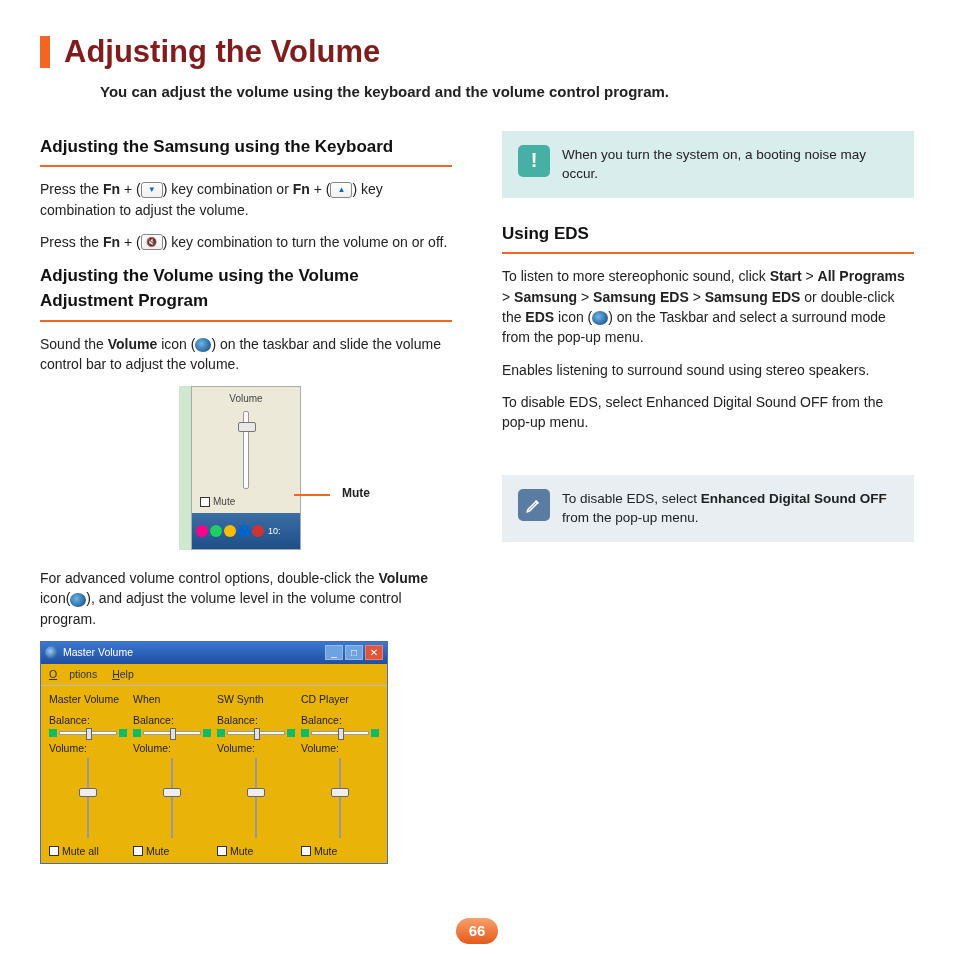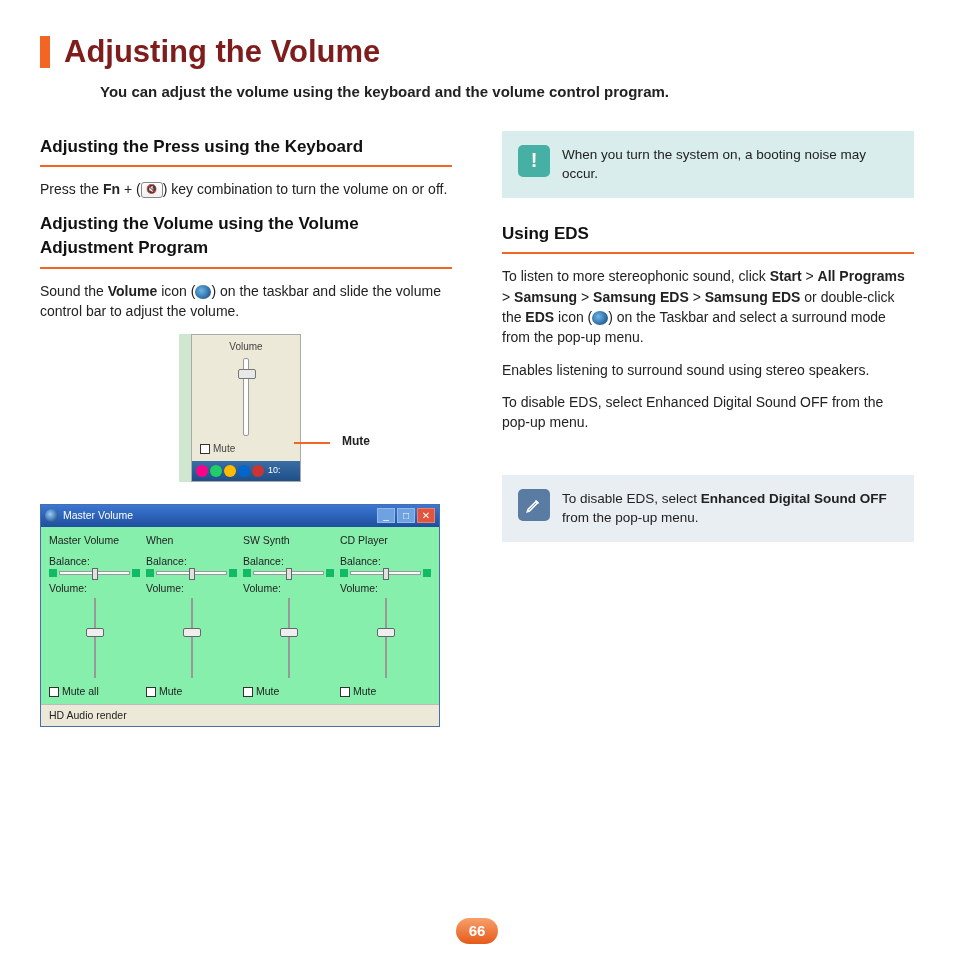--- a/index.html
+++ b/index.html
@@ -50,33 +50,33 @@
     width: 6px; height: 78px; background: #fff; border: 1px solid #999;
     margin: 0 auto 6px auto; position: relative; border-radius: 2px;
   }
   .slider-thumb {
     position: absolute; left: -6px; top: 10px; width: 18px; height: 10px;
     background: #e8e8e8; border: 1px solid #777; border-radius: 2px;
   }
   .mute-row { font-size: 10px; display: flex; align-items: center; gap: 3px; }
   .mute-row .cb { width: 10px; height: 10px; border: 1px solid #333; background: #fff; display: inline-block; }
   .taskbar-strip {
-    height: 20px; margin: 4px -8px -4px -8px;
+    height: 36px; margin: 4px -8px -4px -8px;
     background: linear-gradient(#3b6ea5,#1f4e88);
     display: flex; align-items: center; padding: 2px 4px; gap: 2px;
   }
   .tray-ico { width: 12px; height: 12px; border-radius: 50%; }
   .tray-ico.a{background:#f08;} .tray-ico.b{background:#2c6;} .tray-ico.c{background:#fb0;}
   .tray-ico.d{background:#06c;} .tray-ico.e{background:#c33;}
   .clock { color: #fff; font-size: 9px; margin-left: 2px; }
   .mute-callout { position: absolute; right: -70px; top: 98px; font-size: 12px; font-weight: bold; color: #222; }
   .mute-line { position: absolute; right: -30px; top: 107px; width: 36px; height: 2px; background: #f26522; }
 
   
-  .mv-window { width: 400px; border: 1px solid #4a6ea9; background: #86efac; font-size: 10.5px; margin-top: 22px; }
+  .mv-window { width: 348px; border: 1px solid #4a6ea9; background: #eab308; font-size: 10.5px; margin-top: 12px; }
   .mv-titlebar { height: 22px; background: linear-gradient(#3b77d3,#1f4e9e); color: #fff; display: flex; align-items: center; padding: 0 4px; justify-content: space-between; }
   .mv-titlebar .tl { display: flex; align-items: center; gap: 5px; }
   .mv-ico { width: 13px; height: 13px; background: radial-gradient(circle at 40% 40%,#9cf,#036); border-radius: 50%; }
   .win-btns { display: flex; gap: 2px; }
   .win-btn { width: 18px; height: 15px; border: 1px solid #fff4; display: flex; align-items: center; justify-content: center; font-size: 10px; font-family: sans-serif; }
   .win-btn.min{background:#6fa2e0;} .win-btn.max{background:#6fa2e0;} .win-btn.cls{background:#e0553b;color:#fff;}
   .mv-menu { padding: 3px 8px; border-bottom: 1px solid #bbb; color: #333; }
   .mv-menu span { margin-right: 12px; }
   .mv-menu u { text-decoration: underline; }
   .mv-body { display: flex; padding: 6px 8px 4px 8px; gap: 6px; }
@@ -117,23 +117,26 @@
 
 <div class="page-title-row">
   <div class="title-bar"></div>
   <h1 class="page-title">Adjusting the Volume</h1>
 </div>
 <p class="intro">You can adjust the volume using the keyboard and the volume control program.</p>
 
 <div class="columns">
 
   <div class="col">
-    <h2 class="section">Adjusting the Press using the Keyboard</h2>
+    <h2 class="section">Adjusting the Samsung using the Keyboard</h2>
     <div class="rule"></div>
 
+    <p class="body">
+      <span>Press the </span><b>Fn</b><span> + (</span><span class="key-icon">▾</span><span>) key combination or </span><b>Fn</b><span> + (</span><span class="key-icon">▴</span><span>) key combination to adjust the volume.</span>
+    </p>
     <p class="body">
       <span>Press the </span><b>Fn</b><span> + (</span><span class="key-icon">🔇</span><span>) key combination to turn the volume on or off.</span>
     </p>
 
     <h2 class="section">Adjusting the Volume using the Volume Adjustment Program</h2>
     <div class="rule"></div>
 
     <p class="body">
       <span>Sound the </span><b>Volume</b><span> icon (</span><span class="vol-icon"></span><span>) on the taskbar and slide the volume control bar to adjust the volume.</span>
     </p>
@@ -154,33 +157,40 @@
           <span class="tray-ico c"></span>
           <span class="tray-ico d"></span>
           <span class="tray-ico e"></span>
           <span class="clock">10:</span>
         </div>
         <div class="mute-line"></div>
         <div class="mute-callout">Mute</div>
       </div>
     </div>
 
+    <p class="body">
+      <span>For advanced volume control options, double-click the </span><b>Volume</b><span> icon(</span><span class="vol-icon"></span><span>), and adjust the volume level in the volume control program.</span>
+    </p>
 
     <div class="mv-window">
       <div class="mv-titlebar">
         <div class="tl">
           <div class="mv-ico"></div>
           <span>Master Volume</span>
         </div>
         <div class="win-btns">
           <div class="win-btn min">_</div>
           <div class="win-btn max">□</div>
           <div class="win-btn cls">✕</div>
         </div>
       </div>
+      <div class="mv-menu">
+        <span><u>O</u><span></span>ptions</span>
+        <span><u>H</u>elp</span>
+      </div>
       <div class="mv-body" id="mv-body">
           <div class="chan">
             <div class="h">Master Volume</div>
             <div>Balance:</div>
             <div class="bal-row">
               <span class="bal-spk"></span>
               <div class="bal-track">
                 <div class="bal-thumb"></div>
               </div>
               <span class="bal-spk"></span>
@@ -249,21 +259,20 @@
             <div class="v-slider">
               <div class="v-slot"></div>
               <div class="v-thumb"></div>
             </div>
             <div class="mute">
               <span class="cb"></span>
               <span>Mute</span>
             </div>
           </div>
         </div>
-      <div class="mv-status">HD Audio render</div>
     </div>
   </div>
 
   <div class="col">
     <div class="callout teal">
       <div class="c-icon excl">!</div>
       <div class="txt">When you turn the system on, a booting noise may occur.</div>
     </div>
 
     <h2 class="section">Using EDS</h2>

